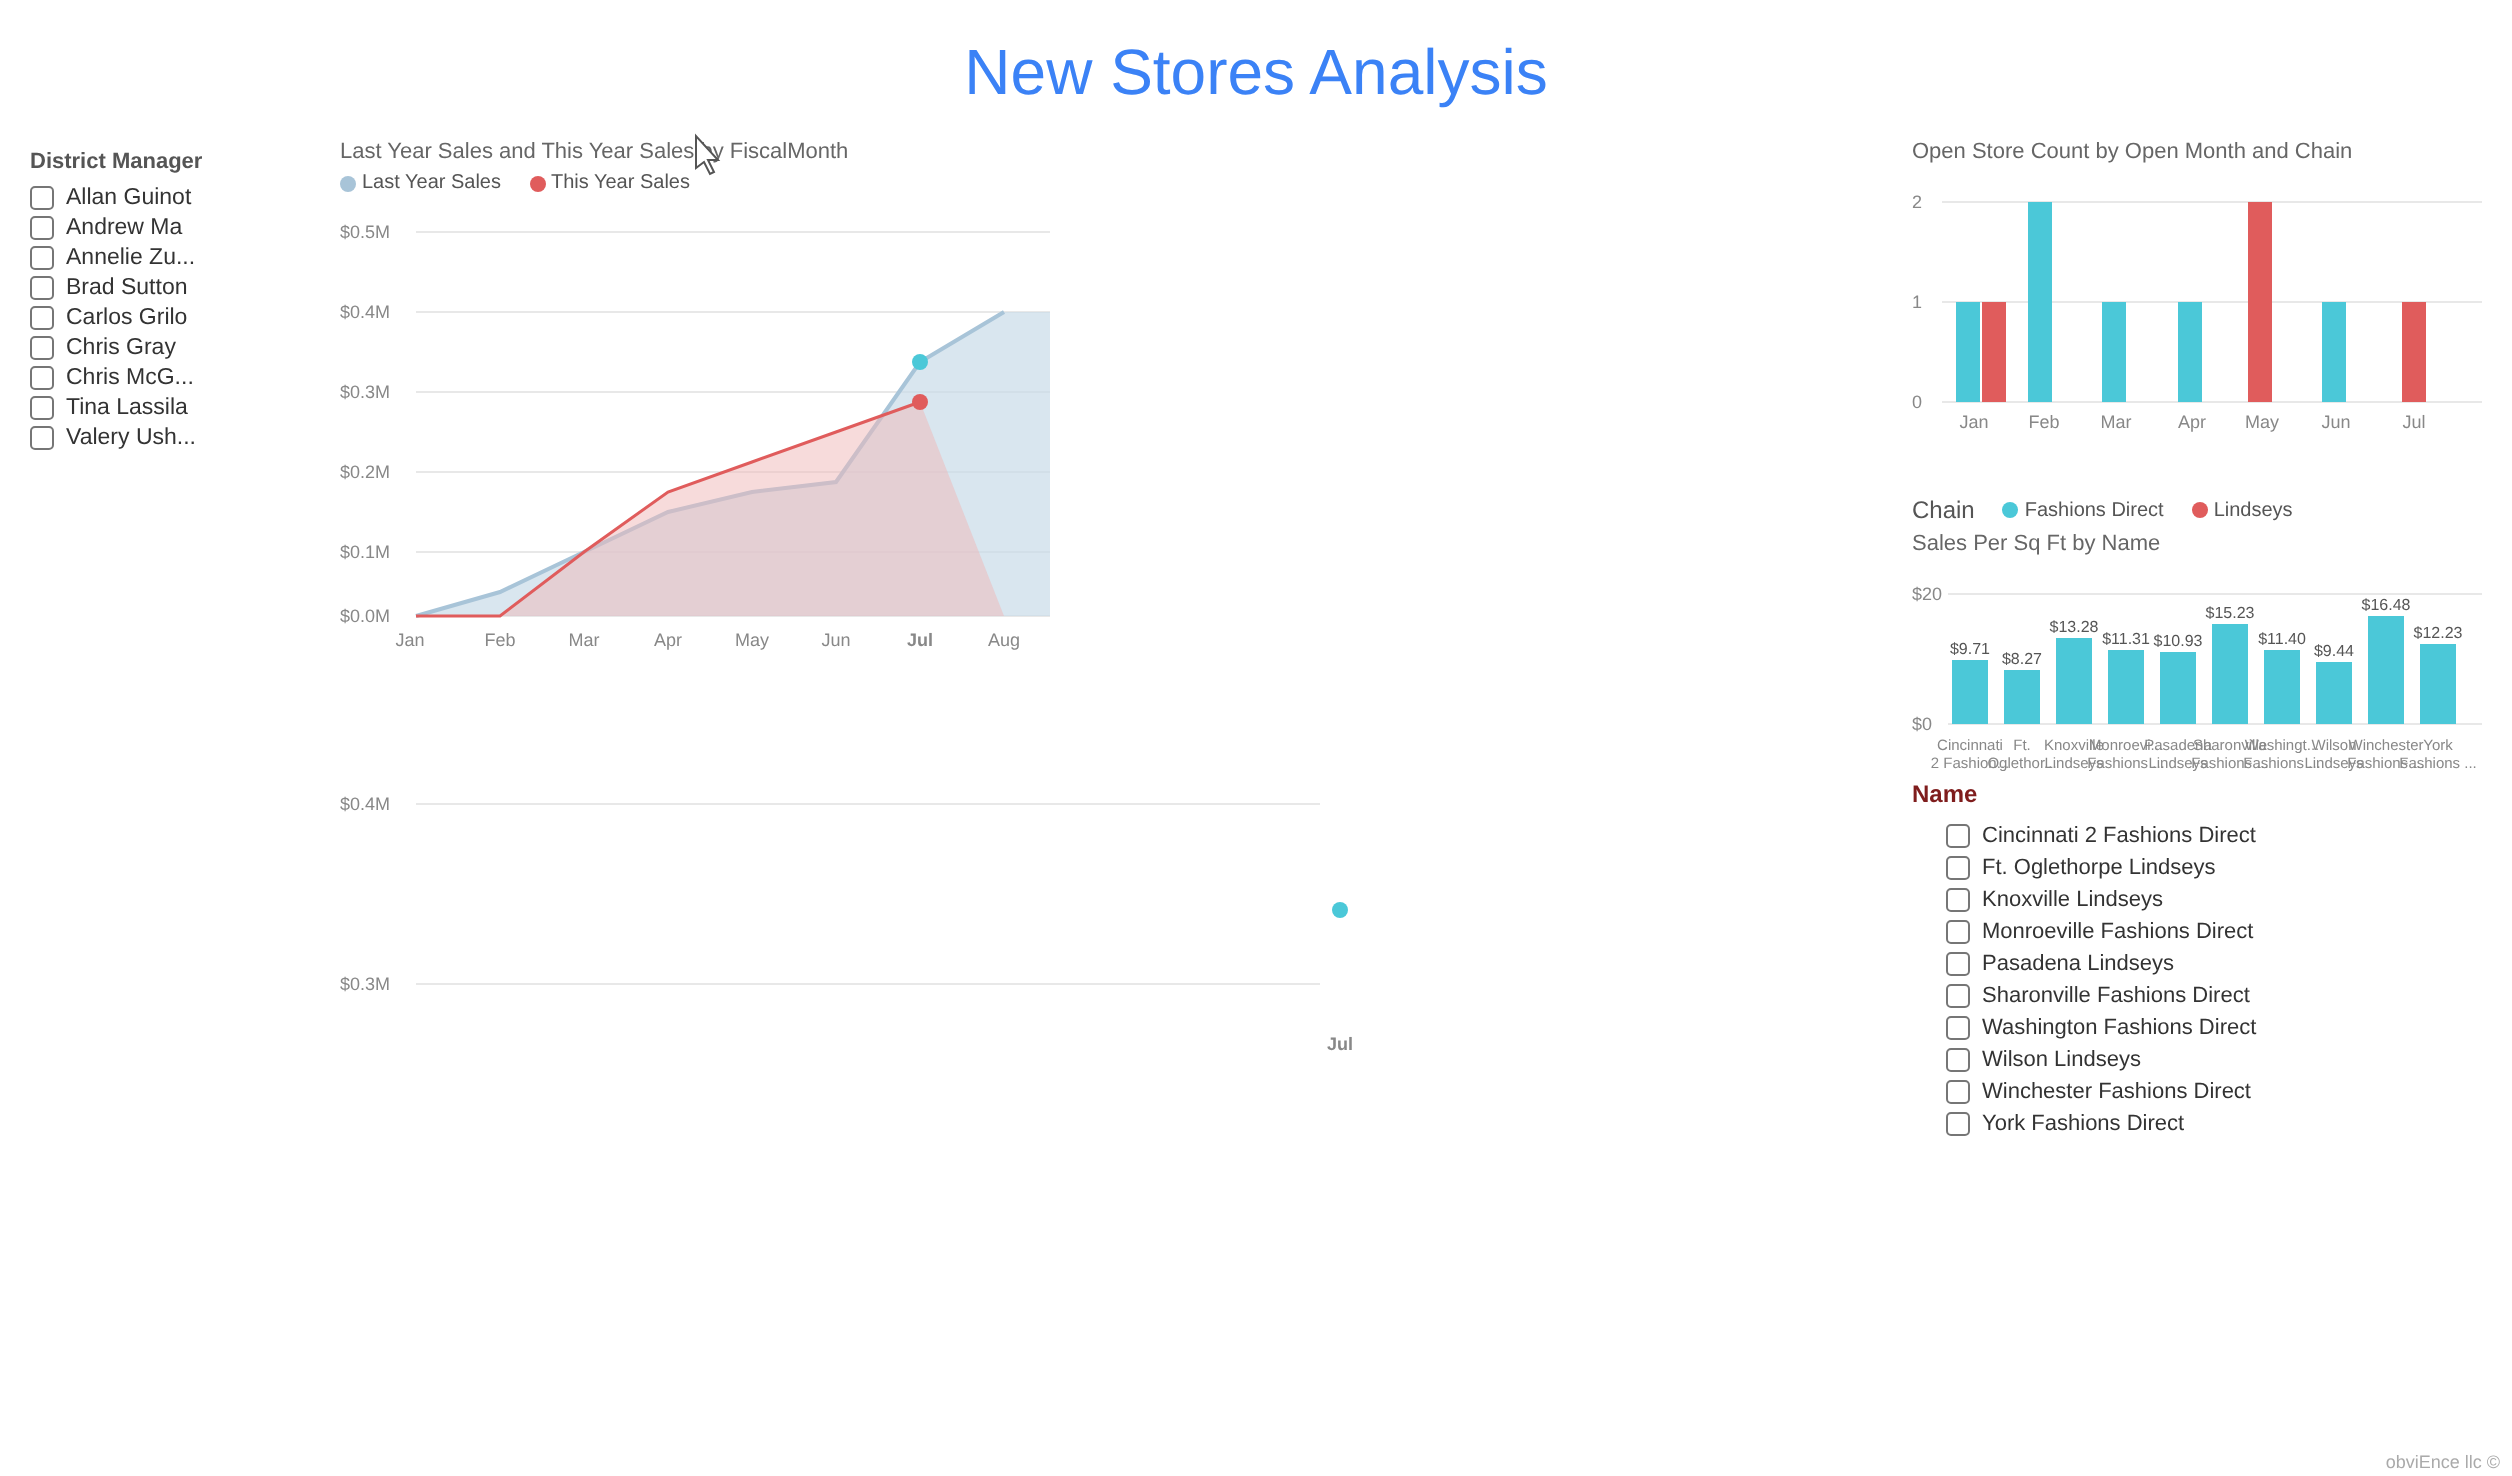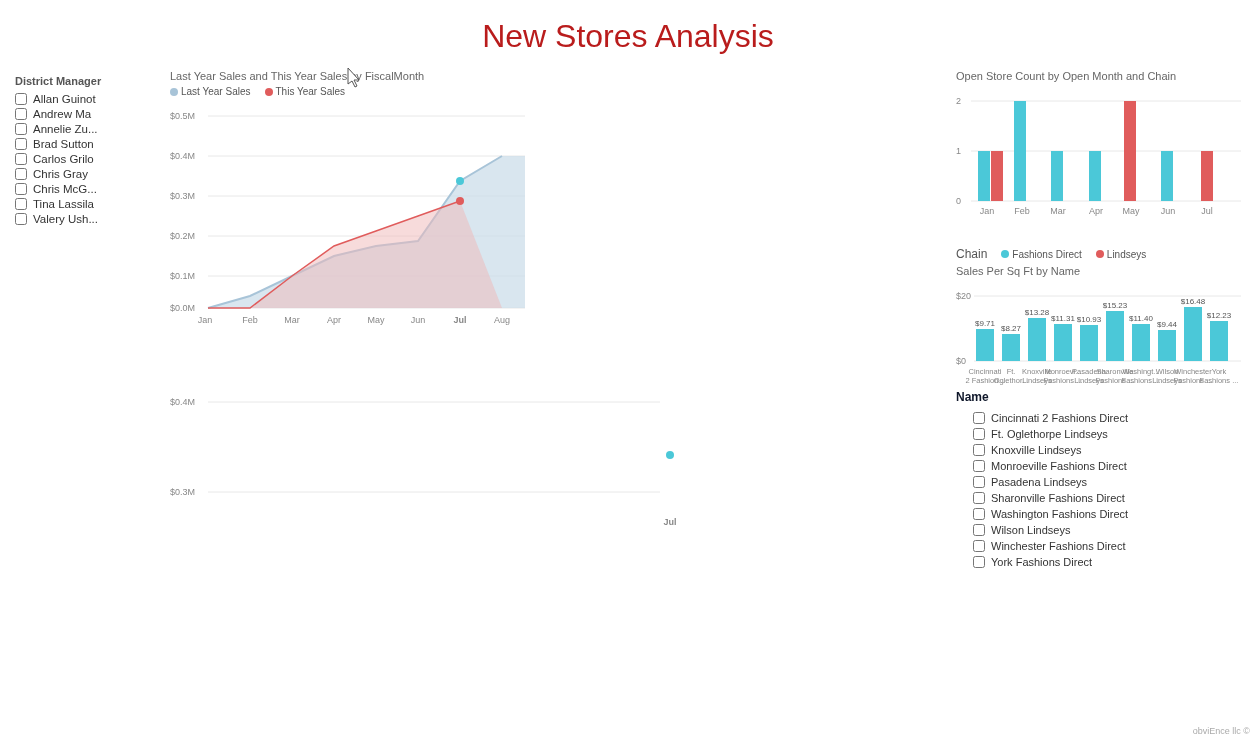--- a/index.html
+++ b/index.html
@@ -2,21 +2,21 @@
 <html><head>
   <meta charset="utf-8">
   <style>
     * { box-sizing: border-box; margin: 0; padding: 0; }
     body { font-family: 'Segoe UI', Arial, sans-serif; background: #fff; width: 1256px; height: 738px; overflow: hidden; position: relative; }
 
     .page-title {
       text-align: center;
       font-size: 32px;
       font-weight: 300;
-      color: #b91c1c;
+      color: #3b82f6;
       padding: 18px 0 10px;
     }
 
     .main-layout {
       display: flex;
       flex-direction: row;
       width: 100%;
       height: calc(100% - 70px);
     }
 
@@ -119,21 +119,21 @@
       display: flex;
       align-items: center;
     }
 
     
     svg { overflow: visible; }
 
     
     .name-list-title {
       font-size: 12px;
-      color: #0f172a;
+      color: #7f1d1d;
       font-weight: 600;
       margin-bottom: 8px;
     }
     .name-list-item {
       display: flex;
       align-items: center;
       font-size: 11px;
       color: #333;
       margin-bottom: 4px;
       cursor: pointer;

